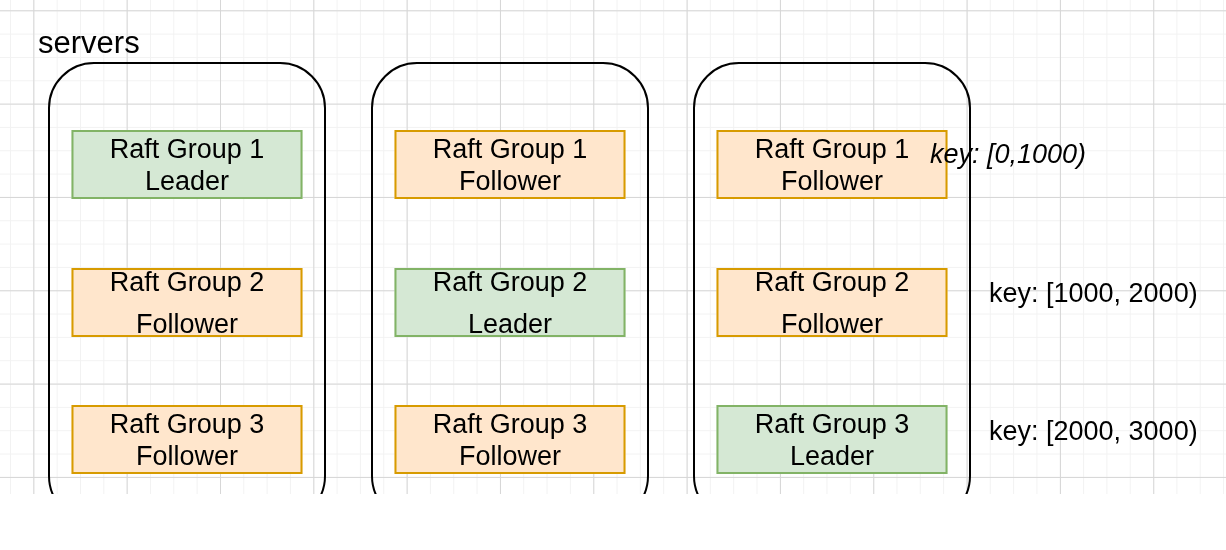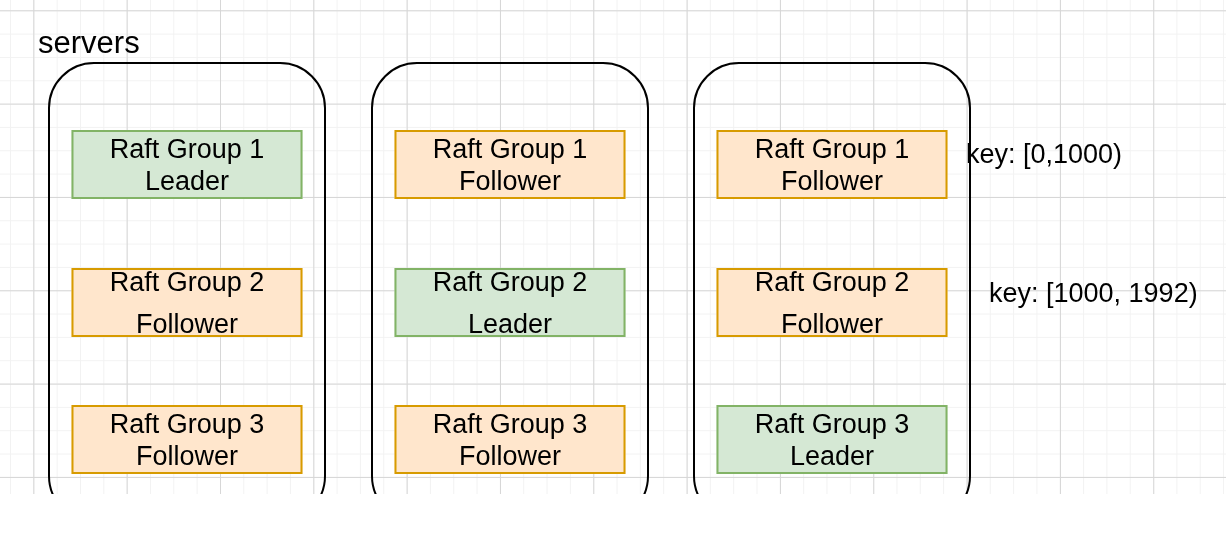--- a/index.html
+++ b/index.html
@@ -76,21 +76,21 @@
   .node.follower {
     background: var(--follower-fill);
     border-color: var(--follower-border);
   }
   .key-label {
     position: absolute;
     font-size: 27px;
     line-height: 30px;
     white-space: nowrap;
   }
-  .key-label.k1 { left: 966px; top: 139px; }
+  .key-label.k1 { left: 930px; top: 139px; font-style: italic; }
   .key-label.k2 { left: 989px; top: 278px; }
   .key-label.k3 { left: 989px; top: 416px; }
 </style>
 </head>
 <body>
 
 <div class="canvas" style="--leader-fill: #d5e8d4; --leader-border: #82b366; --follower-fill: #ffe6cc; --follower-border: #d79b00; --container-border: #000000; --grid-minor: #f2f2f2; --grid-major: #d6d6d6;">
 
   <div class="diagram-label">servers</div>
 
@@ -133,15 +133,16 @@
       <span>Raft Group 2</span>
       <span>Follower</span>
     </div>
     <div class="node row3 leader">
       <span>Raft Group 3</span>
       <span>Leader</span>
     </div>
   </div>
 
   <div class="key-label k1">key: [0,1000)</div>
-  <div class="key-label k2">key: [1000, 1992)</div>
+  <div class="key-label k2">key: [1000, 2000)</div>
+  <div class="key-label k3">key: [2000, 3000)</div>
 
 </div>
 
 </body></html>

